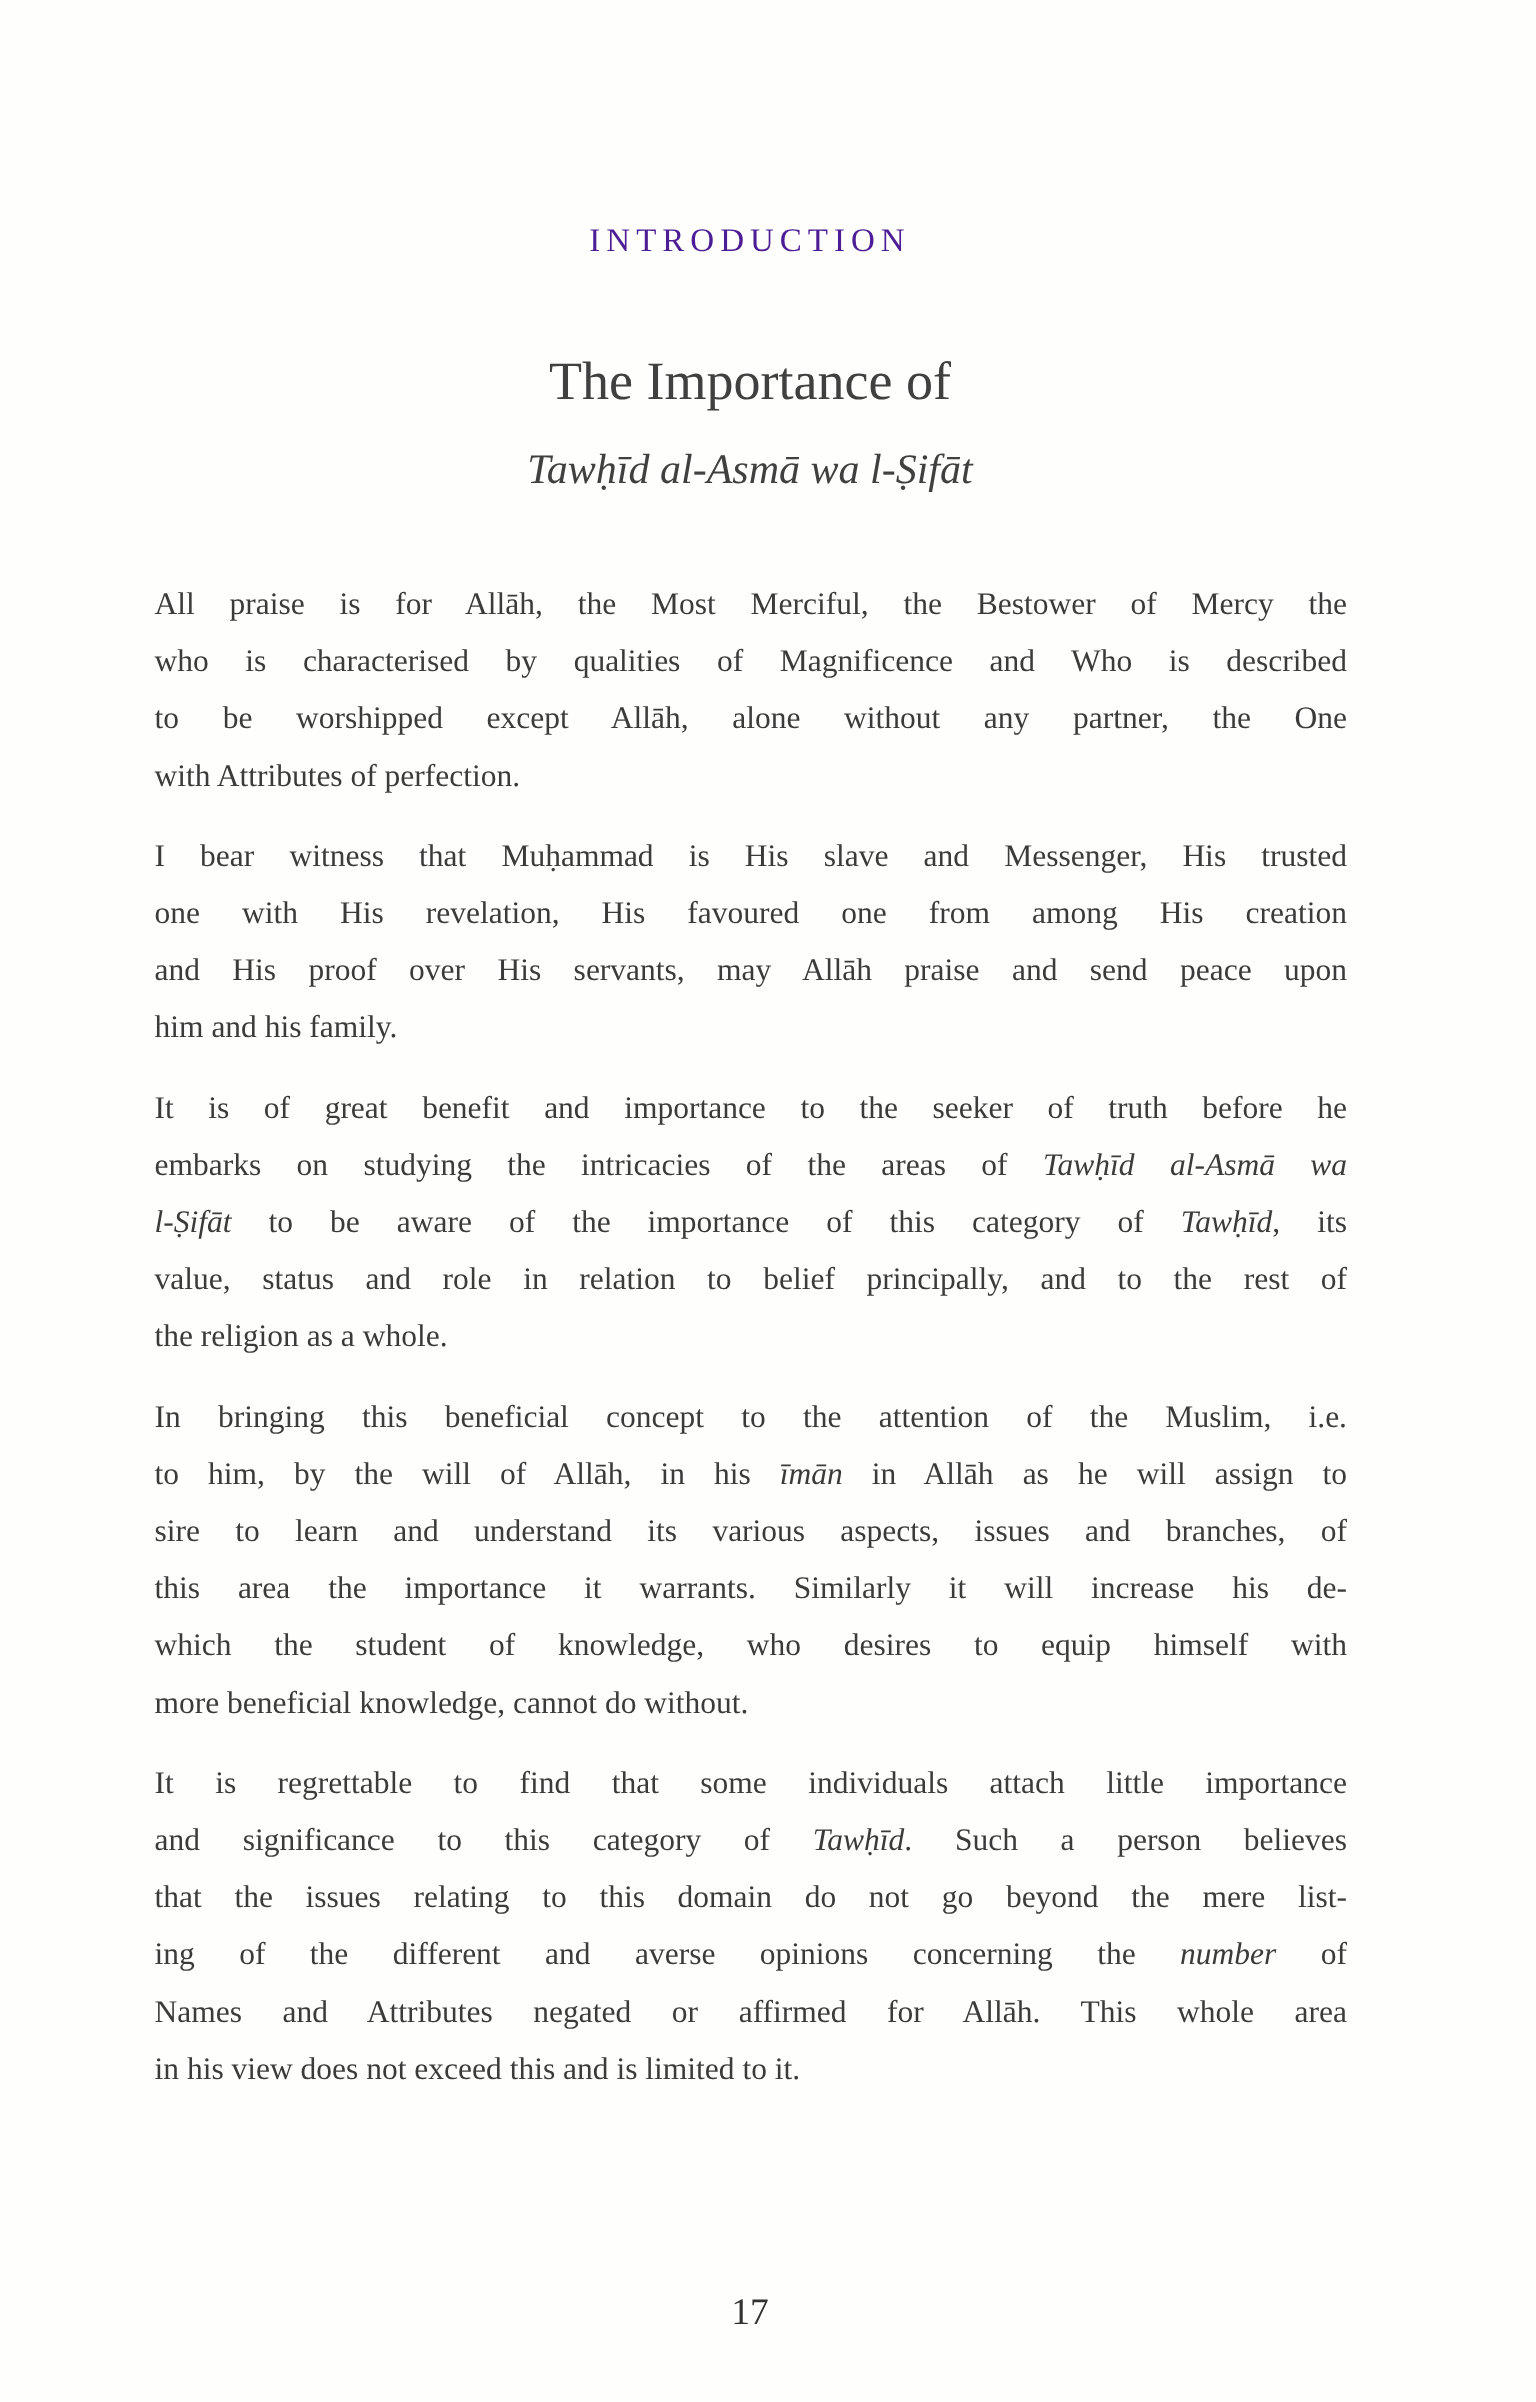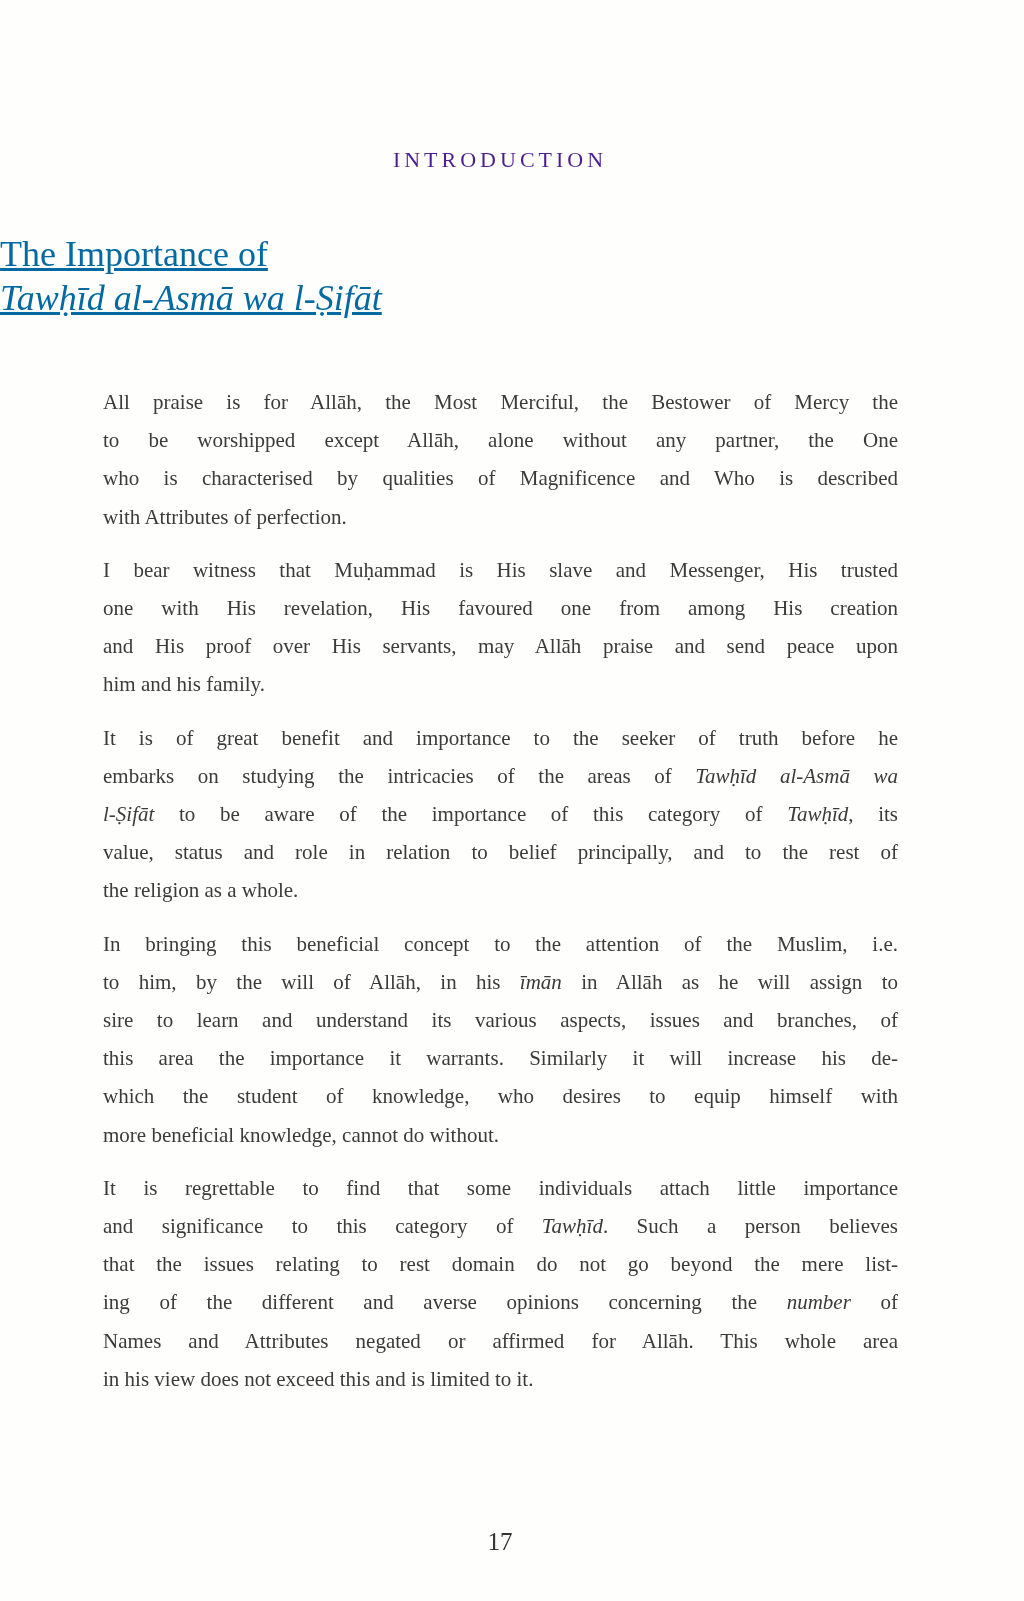--- a/index.html
+++ b/index.html
@@ -29,34 +29,33 @@
       text-align: center;
       font-size: 22px;
       letter-spacing: 4px;
       color: #4c1d95;
     }
     .title-block {
       position: absolute;
       top: 232px;
       left: 0;
       width: 1000px;
-      text-align: left;
-      color: #0369a1;
-      text-decoration: underline;
+      text-align: center;
+      color: #404040;
     }
     .title-line1 {
       font-size: 36px;
       line-height: 44px;
       margin: 0;
     }
     .title-line2 {
-      font-size: 36px;
+      font-size: 28px;
       line-height: 44px;
       font-style: italic;
-      margin: 0;
+      margin: 16px;
     }
     .body-text {
       position: absolute;
       top: 383px;
       left: 103px;
       width: 795px;
     }
     .para {
       font-size: 21px;
       line-height: 38.2px;
@@ -95,22 +94,22 @@
   <div class="chapter-label">INTRODUCTION</div>
 
   <div class="title-block">
     <p class="title-line1">The Importance of</p>
     <p class="title-line2">Tawḥīd al-Asmā wa l-Ṣifāt</p>
   </div>
 
   <div class="body-text" id="body-text">
       <p class="para">
         <span class="ln"><span>All praise is for Allāh, the Most Merciful, the Bestower of Mercy the</span></span>
+        <span class="ln"><span>who is characterised by qualities of Magnificence and Who is described</span></span>
         <span class="ln"><span>to be worshipped except Allāh, alone without any partner, the One</span></span>
-        <span class="ln"><span>who is characterised by qualities of Magnificence and Who is described</span></span>
         <span class="ln last"><span>with Attributes of perfection.</span></span>
       </p>
       <p class="para">
         <span class="ln"><span>I bear witness that Muḥammad is His slave and Messenger, His trusted</span></span>
         <span class="ln"><span>one with His revelation, His favoured one from among His creation</span></span>
         <span class="ln"><span>and His proof over His servants, may Allāh praise and send peace upon</span></span>
         <span class="ln last"><span>him and his family.</span></span>
       </p>
       <p class="para">
         <span class="ln"><span>It is of great benefit and importance to the seeker of truth before he</span></span>
@@ -123,21 +122,21 @@
         <span class="ln"><span>In bringing this beneficial concept to the attention of the Muslim, i.e.</span></span>
         <span class="ln"><span>to him, by the will of Allāh, in his </span><em>īmān</em><span> in Allāh as he will assign to</span></span>
         <span class="ln"><span>sire to learn and understand its various aspects, issues and branches, of</span></span>
         <span class="ln"><span>this area the importance it warrants. Similarly it will increase his de-</span></span>
         <span class="ln"><span>which the student of knowledge, who desires to equip himself with</span></span>
         <span class="ln last"><span>more beneficial knowledge, cannot do without.</span></span>
       </p>
       <p class="para">
         <span class="ln"><span>It is regrettable to find that some individuals attach little importance</span></span>
         <span class="ln"><span>and significance to this category of </span><em>Tawḥīd</em><span>. Such a person believes</span></span>
-        <span class="ln"><span>that the issues relating to rest domain do not go beyond the mere list-</span></span>
+        <span class="ln"><span>that the issues relating to this domain do not go beyond the mere list-</span></span>
         <span class="ln"><span>ing of the different and averse opinions concerning the </span><em>number</em><span> of</span></span>
         <span class="ln"><span>Names and Attributes negated or affirmed for Allāh. This whole area</span></span>
         <span class="ln last"><span>in his view does not exceed this and is limited to it.</span></span>
       </p>
     </div>
 
   <div class="page-number">17</div>
 </div>
 
 </body></html>

